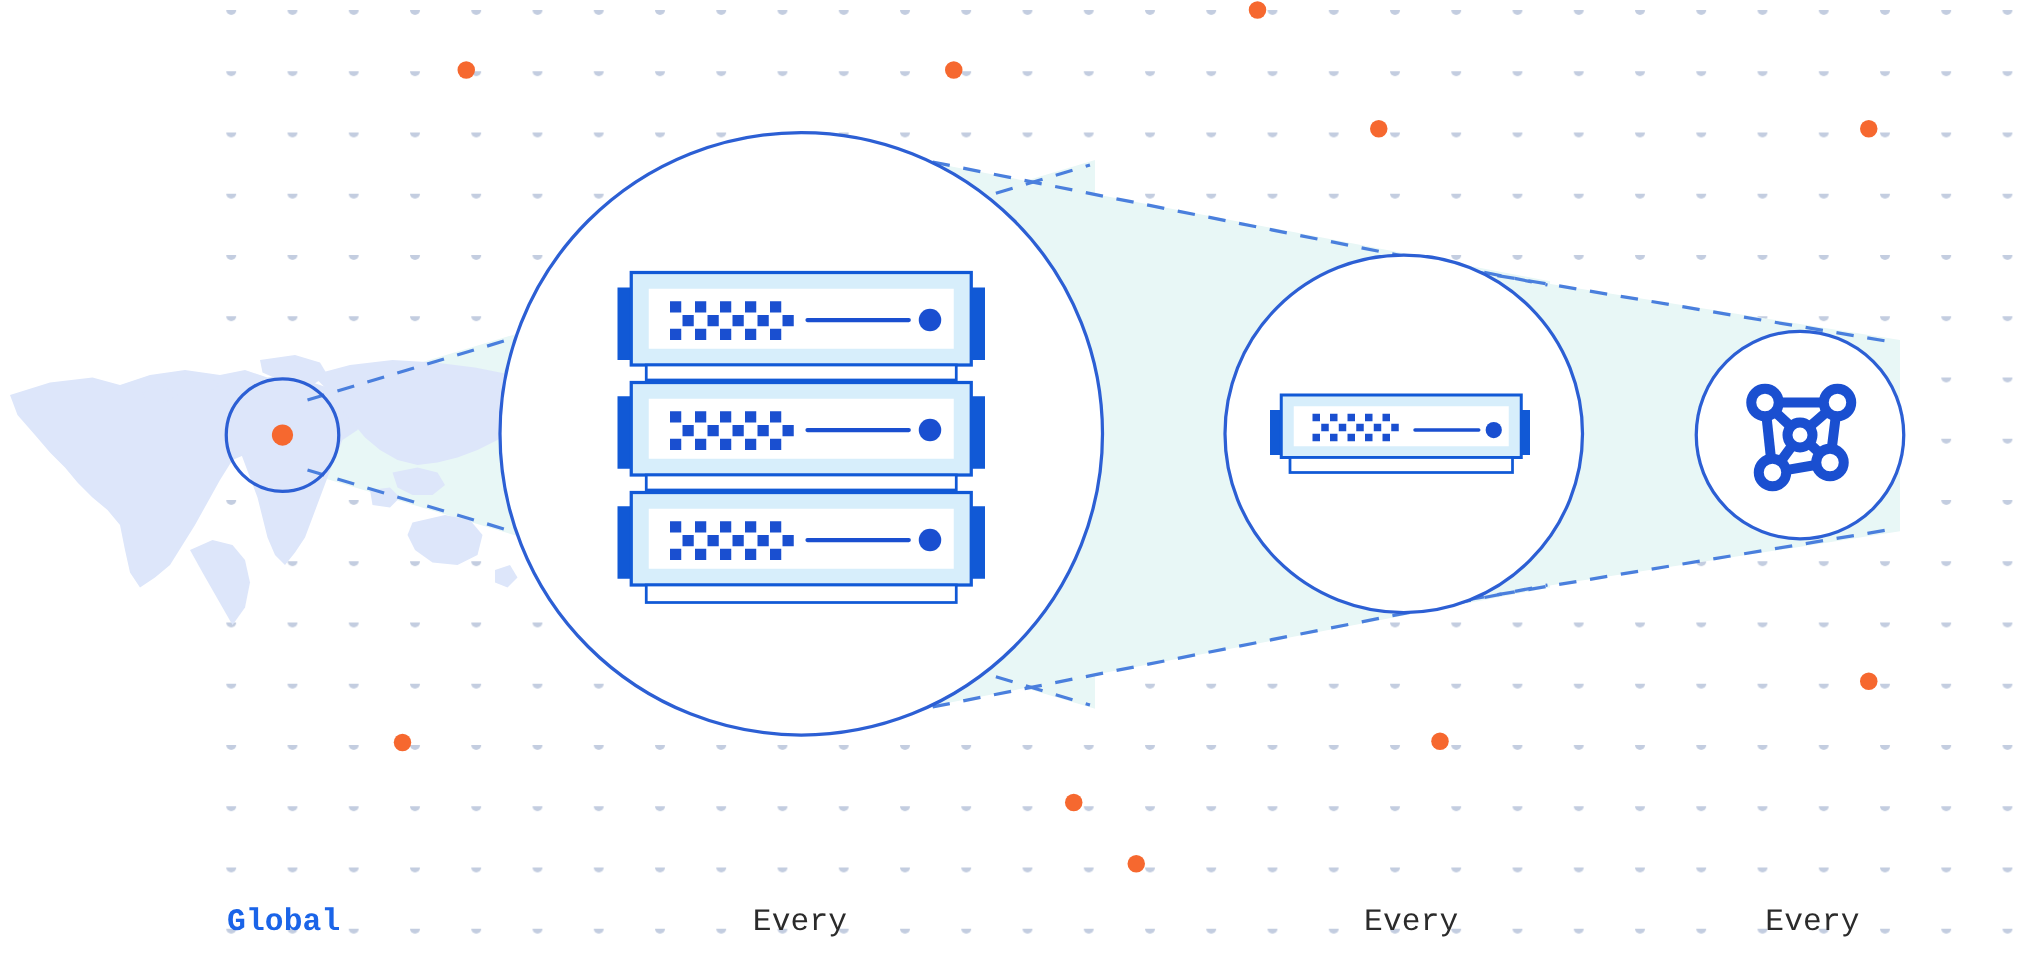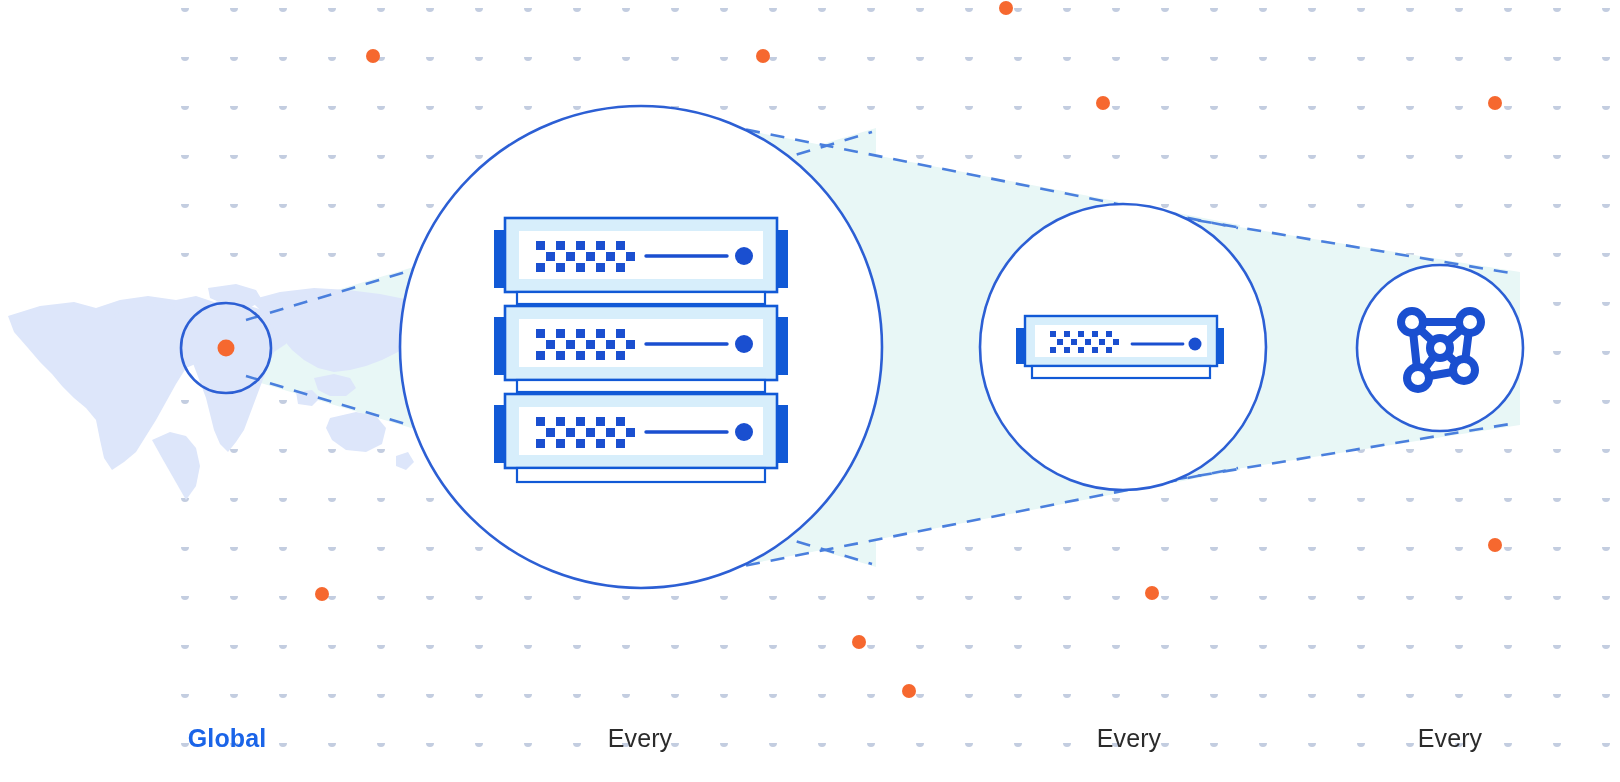--- a/index.html
+++ b/index.html
@@ -33,21 +33,21 @@
     line-height: 1.12;
     font-weight: 400;
     color: #2b2b2b;
     white-space: pre;
     letter-spacing: 0.1px;
   }
   .label.accent {
     color: #1a64e8;
     font-weight: 700;
   }
-  .label .l1 { display: block; }
+  .label .l1 { display: block; font-family: Liberation Mono, monospace; }
 </style>
 </head>
 <body>
 
 <div id="stage">
 
   <svg class="layer" id="dotgrid" viewBox="0 0 1620 782" width="1620" height="782" xmlns="http://www.w3.org/2000/svg">
     <defs>
       <pattern id="dots" x="-15" y="8" width="49" height="49" patternUnits="userSpaceOnUse">
         <circle cx="4" cy="0" r="4" fill="#c3cde0"></circle>

